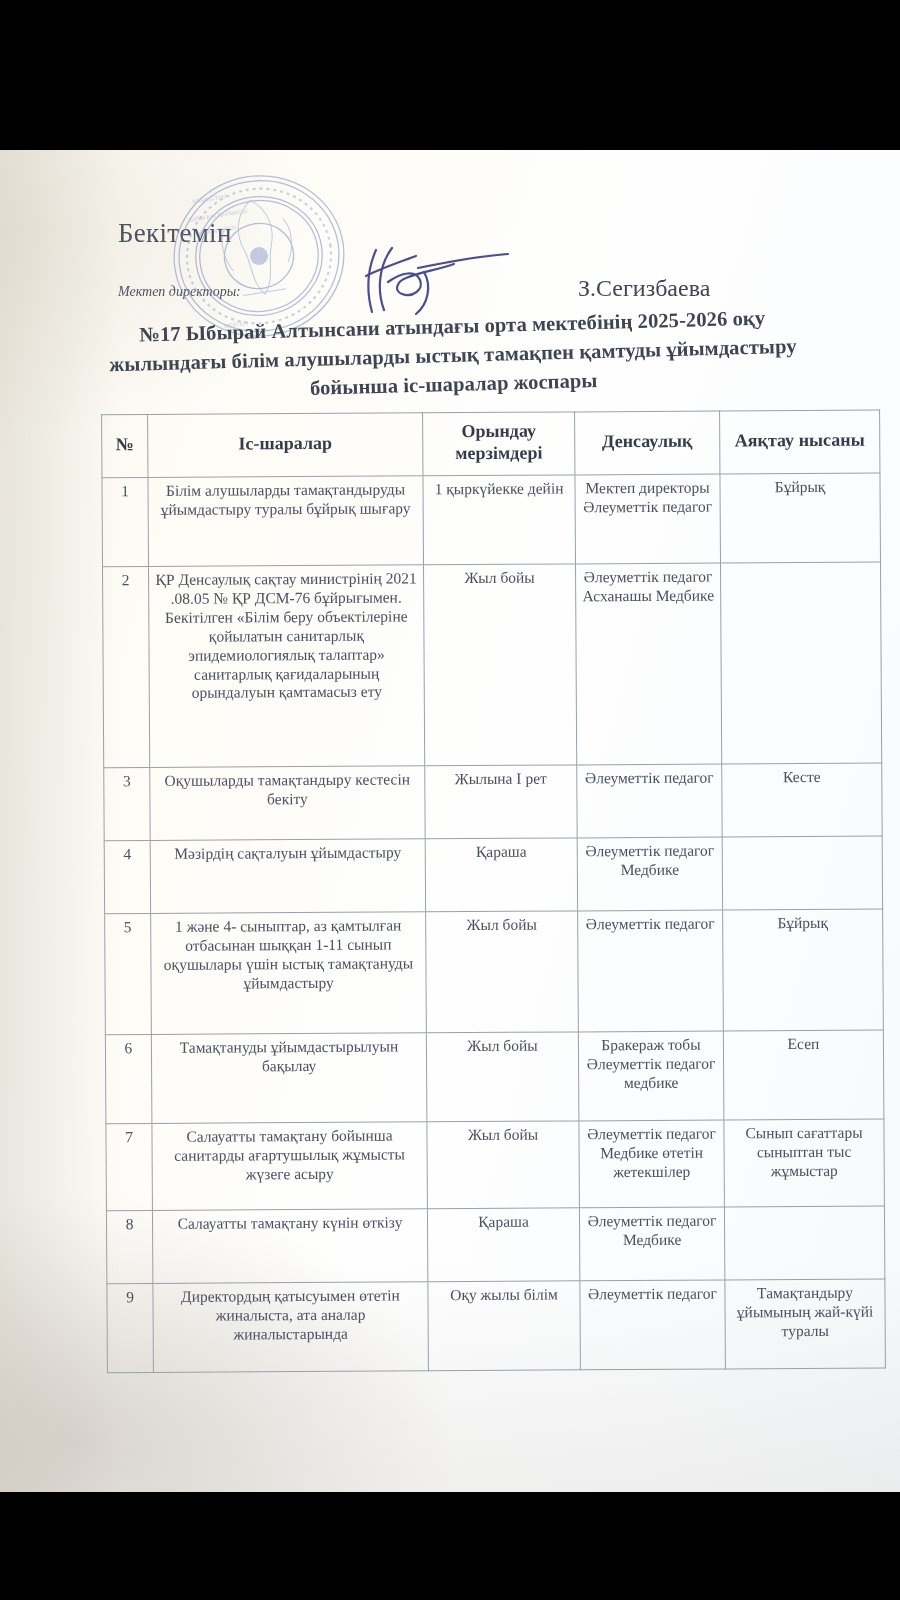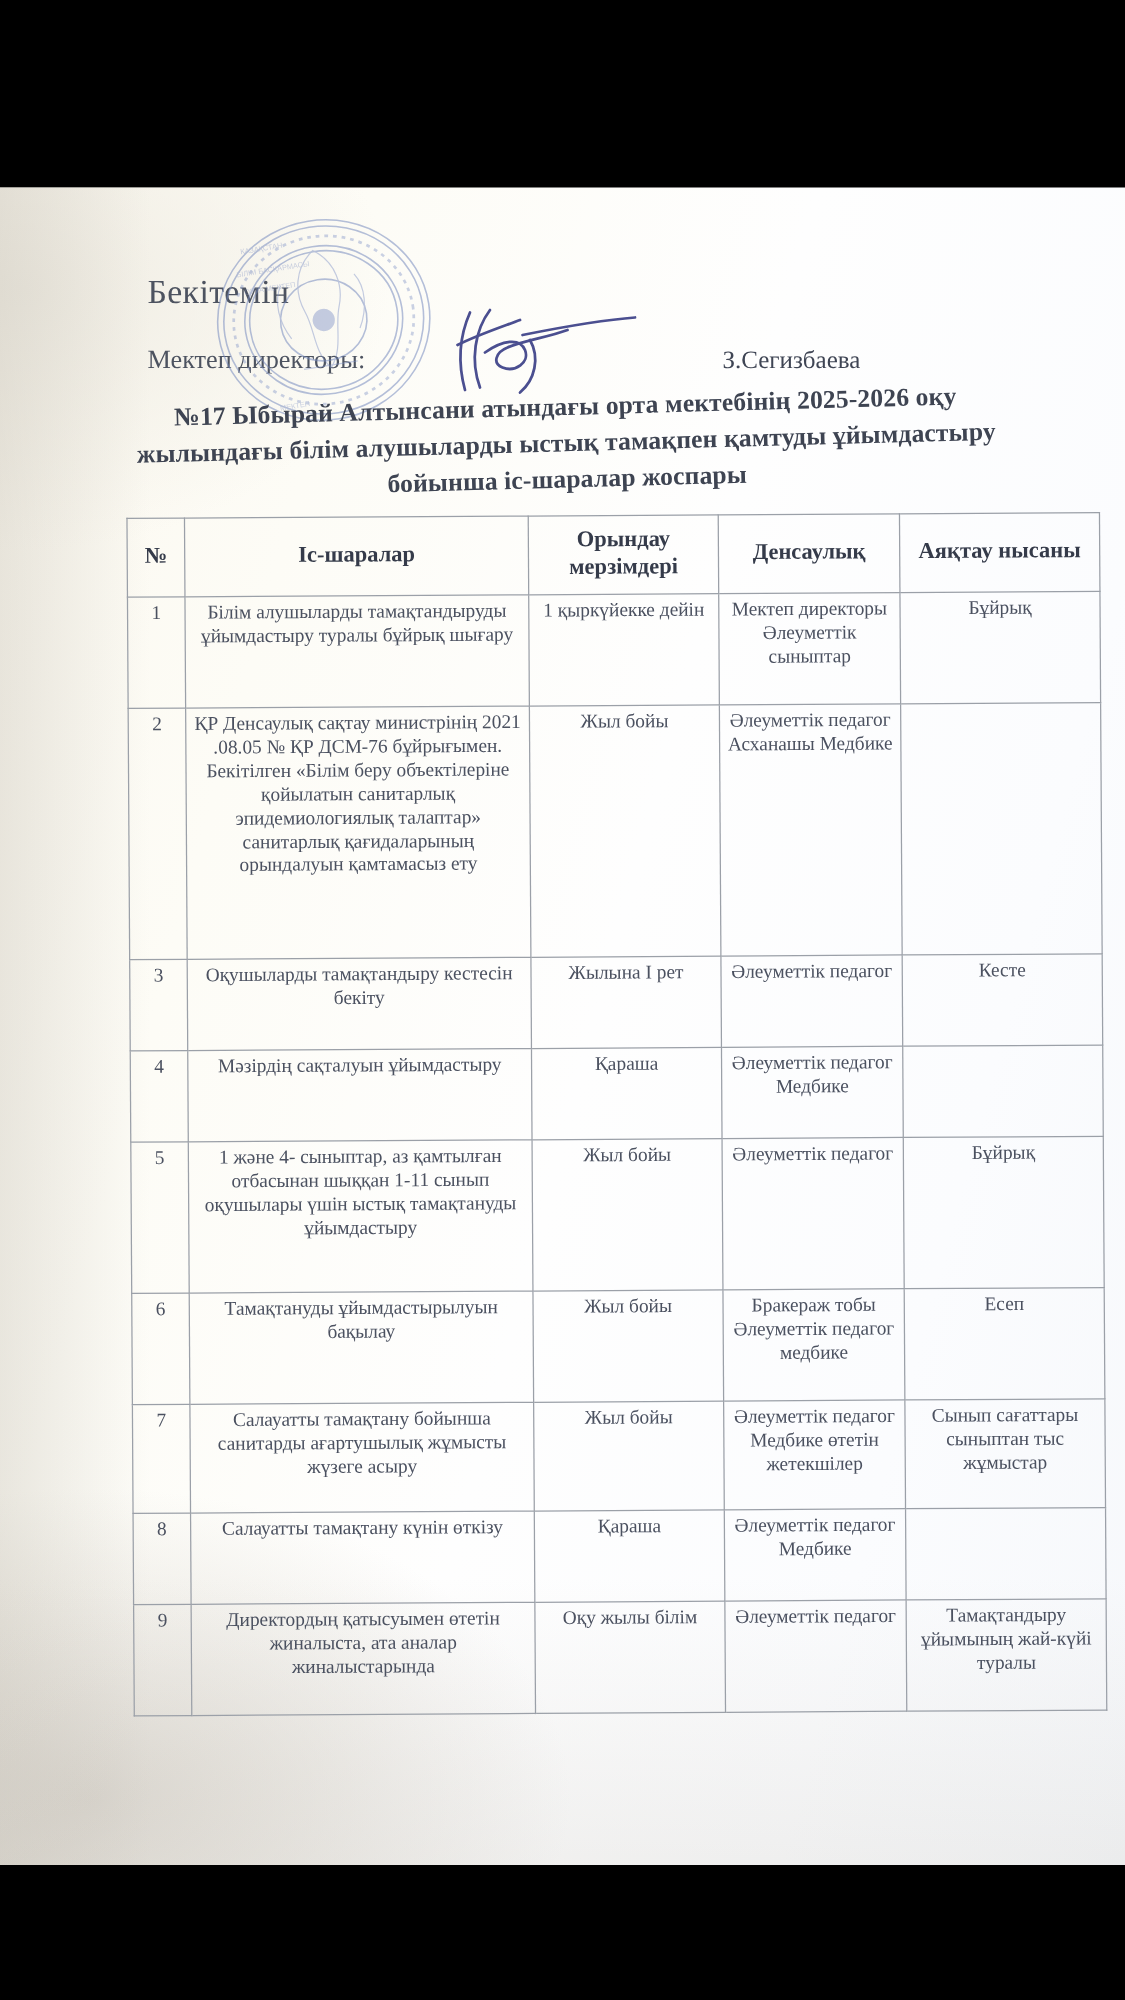--- a/index.html
+++ b/index.html
@@ -61,26 +61,27 @@
     font-size: 27px;
     letter-spacing: .3px;
     color: #4d5360;
   }
   .approve-row {
     margin-top: 26px;
     display: flex;
     align-items: baseline;
   }
   .approve-role {
-    font-size: 21px;
+    font-size: 14px;
     color: #4d5360;
     width: 260px;
+    font-style: italic;
   }
   .approve-name {
-    font-size: 20px;
+    font-size: 24px;
     color: #3f4554;
     margin-left: 200px;
     white-space: nowrap;
   }
 
   
   #stamp {
     position: absolute;
     left: 170px;
     top: 22px;
@@ -250,21 +251,21 @@
               <span>Аяқтау</span>
               <span>нысаны</span>
             </th>
           </tr>
         </thead>
         <tbody>
           <tr class="r1">
             <td class="c-num num-text">1</td>
             <td class="c-act">Білім алушыларды тамақтандыруды ұйымдастыру туралы бұйрық шығару</td>
             <td class="c-term">1 қыркүйекке дейін</td>
-            <td class="c-resp">Мектеп директоры Әлеуметтік сыныптар</td>
+            <td class="c-resp">Мектеп директоры Әлеуметтік педагог</td>
             <td class="c-form">Бұйрық</td>
           </tr>
           <tr class="r2">
             <td class="c-num num-text">2</td>
             <td class="c-act">ҚР Денсаулық сақтау министрінің 2021 .08.05 № ҚР ДСМ-76 бұйрығымен. Бекітілген  «Білім беру объектілеріне қойылатын санитарлық эпидемиологиялық талаптар» санитарлық қағидаларының орындалуын қамтамасыз ету</td>
             <td class="c-term">Жыл бойы</td>
             <td class="c-resp">Әлеуметтік педагог Асханашы Медбике</td>
             <td class="c-form"></td>
           </tr>
           <tr class="r3">

